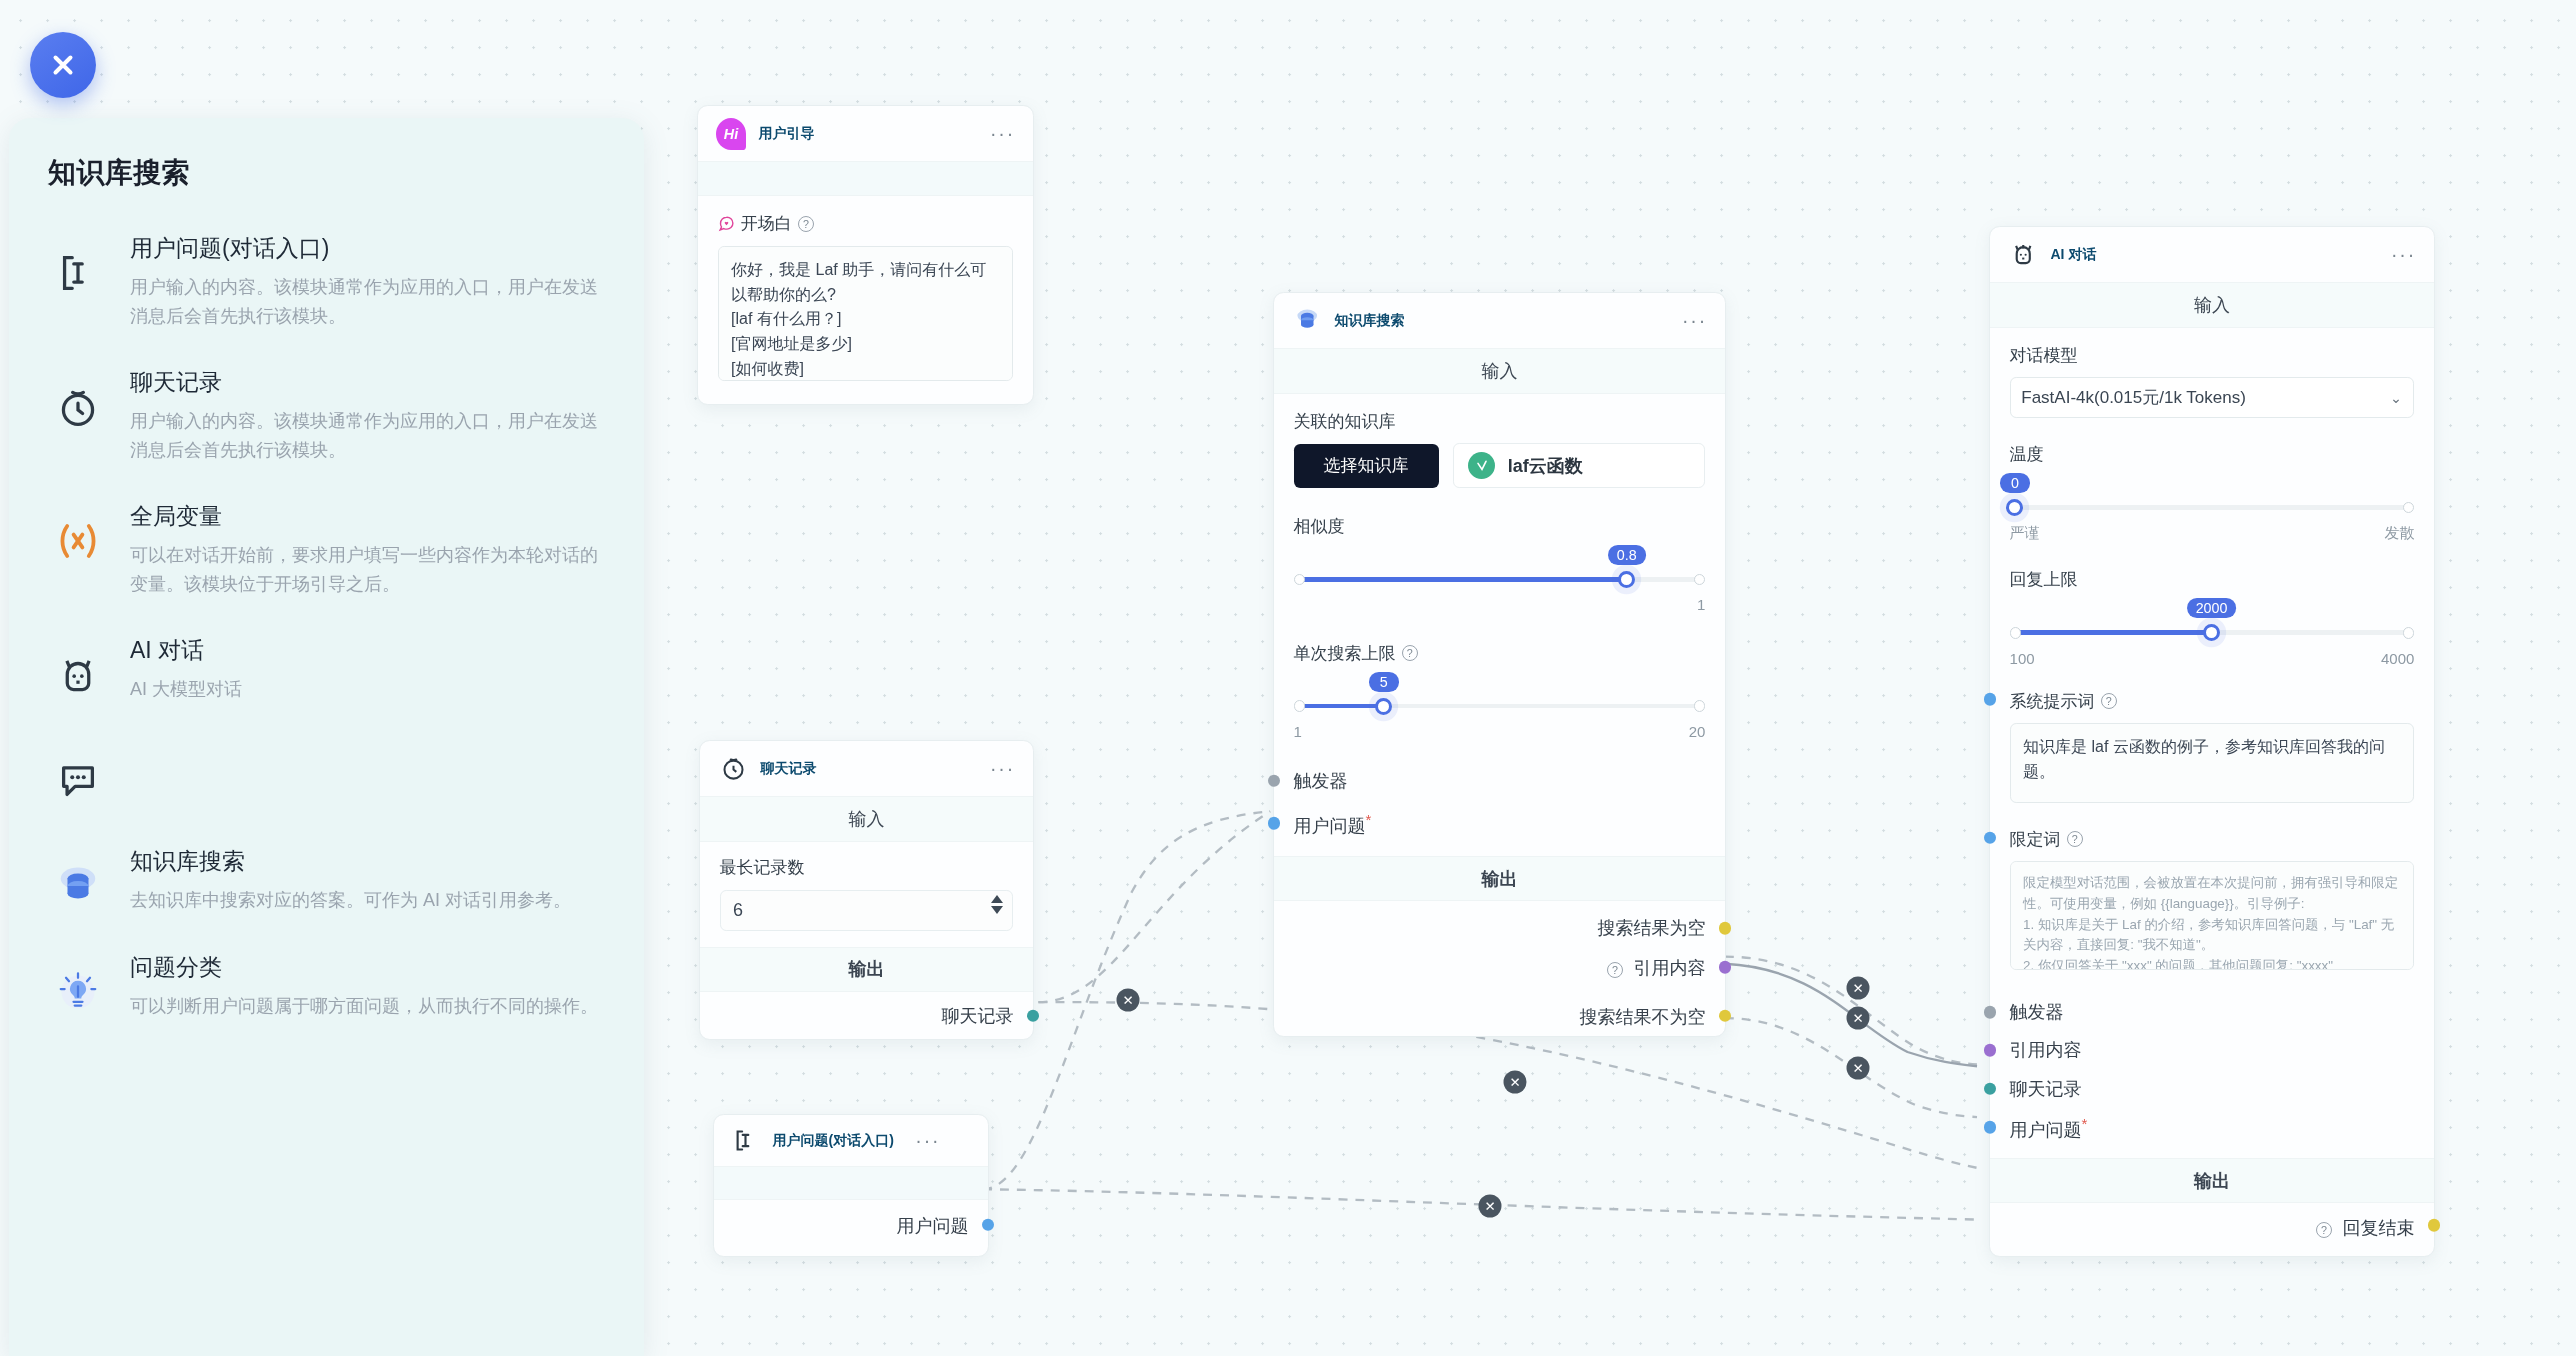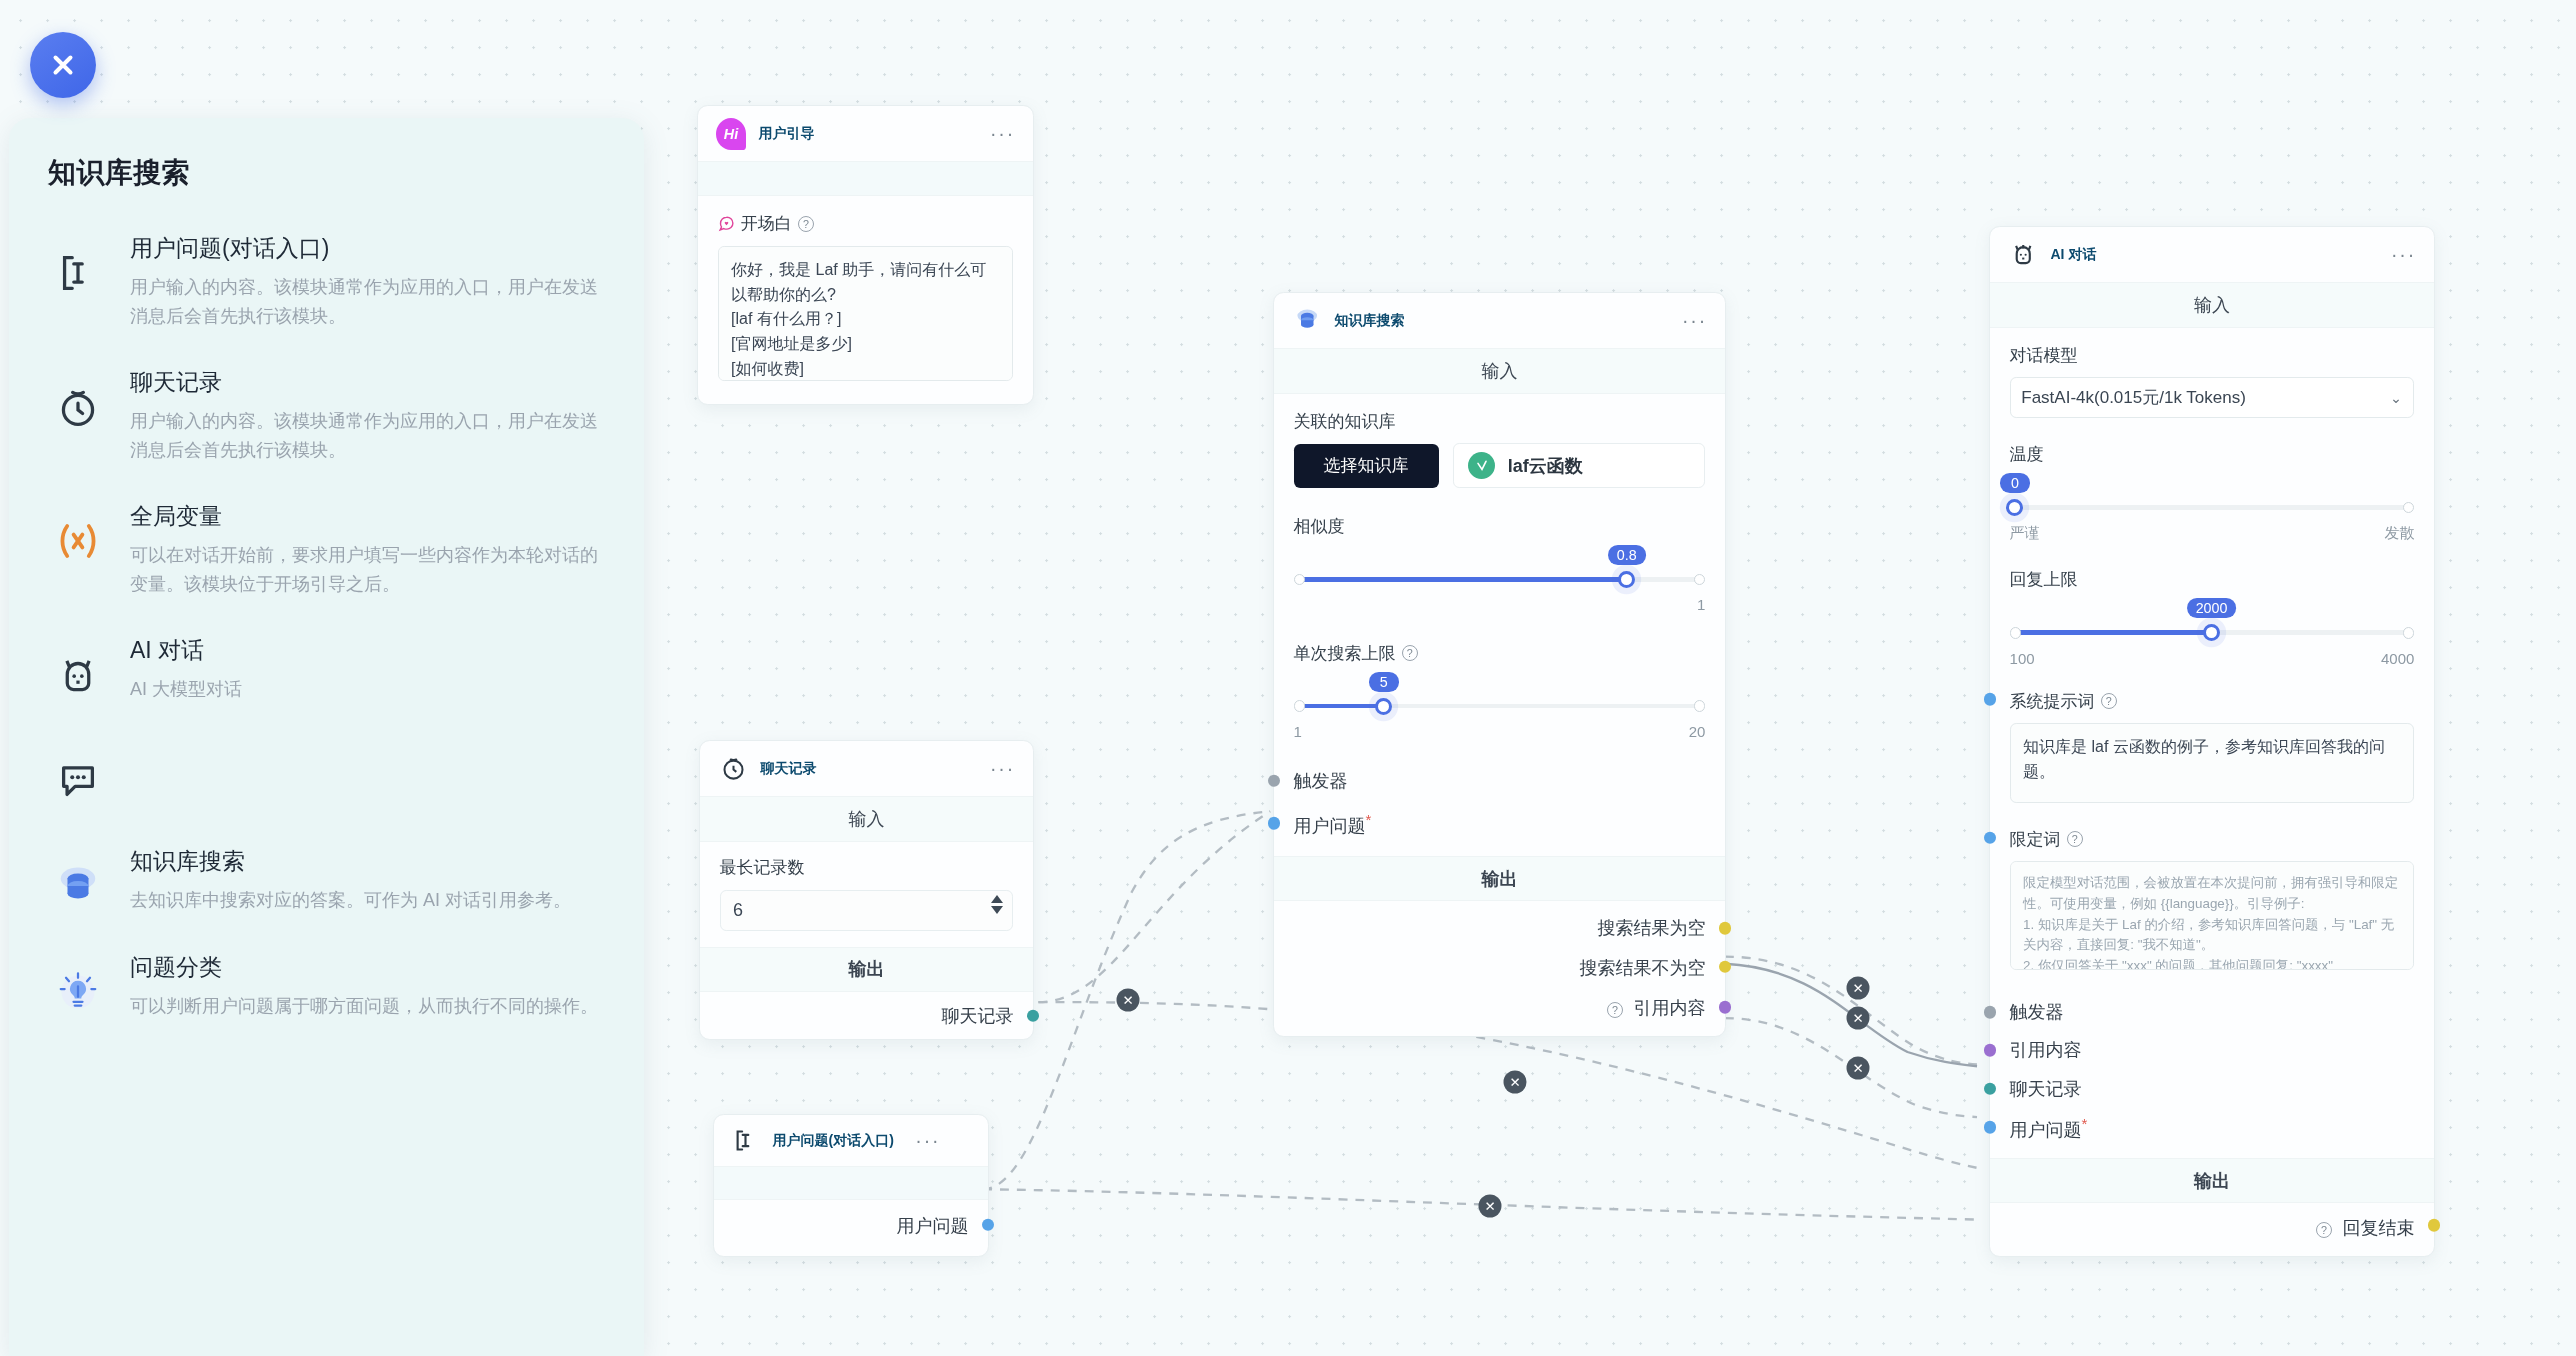--- a/index.html
+++ b/index.html
@@ -356,28 +356,28 @@
     <div class="port-row" style="padding:9px 19.6px 18px;">
       <span class="port l" style="background:#56a3e8;top:21.4px;"></span>
       <span>用户问题</span><span class="req">*</span>
     </div>
 
     <div class="band top-only">输出</div>
     <div class="port-row out" style="padding:14.3px 19.6px 7.1px;">
       <span>搜索结果为空</span>
       <span class="port r" style="background:#e0c83c;top:27px;"></span>
     </div>
-    <div class="port-row out" style="padding:9px 19.6px 7.1px;">
-      <span>搜索结果不为空</span>
-      <span class="port r" style="background:#e0c83c;"></span>
-    </div>
     <div class="port-row out" style="padding:9px 19.6px 16px;">
       <span class="qm" style="margin-right:5.3px;">?</span>
       <span>引用内容</span>
       <span class="port r" style="background:#9a6fd0;top:20.5px;"></span>
+    </div>
+    <div class="port-row out" style="padding:9px 19.6px 7.1px;">
+      <span>搜索结果不为空</span>
+      <span class="port r" style="background:#e0c83c;"></span>
     </div>
   </div>
 
   <div class="node" id="n-ai" style="left:1989px;top:226px;width:446px;">
     <div class="node-head">
       <span class="node-head-ico">
         <svg width="28.5" height="28.5" viewBox="0 0 24 24" fill="none" stroke="#2e3a45" stroke-width="1.8" stroke-linejoin="round">
           <path d="M6 5l1.2 3.2M18 5l-1.2 3.2"></path>
           <path d="M12 4.2v3"></path>
           <path d="M6.5 11.5a5.5 5.5 0 0 1 11 0v4.6a3.4 3.4 0 0 1-3.4 3.4H9.9a3.4 3.4 0 0 1-3.4-3.4z"></path>

